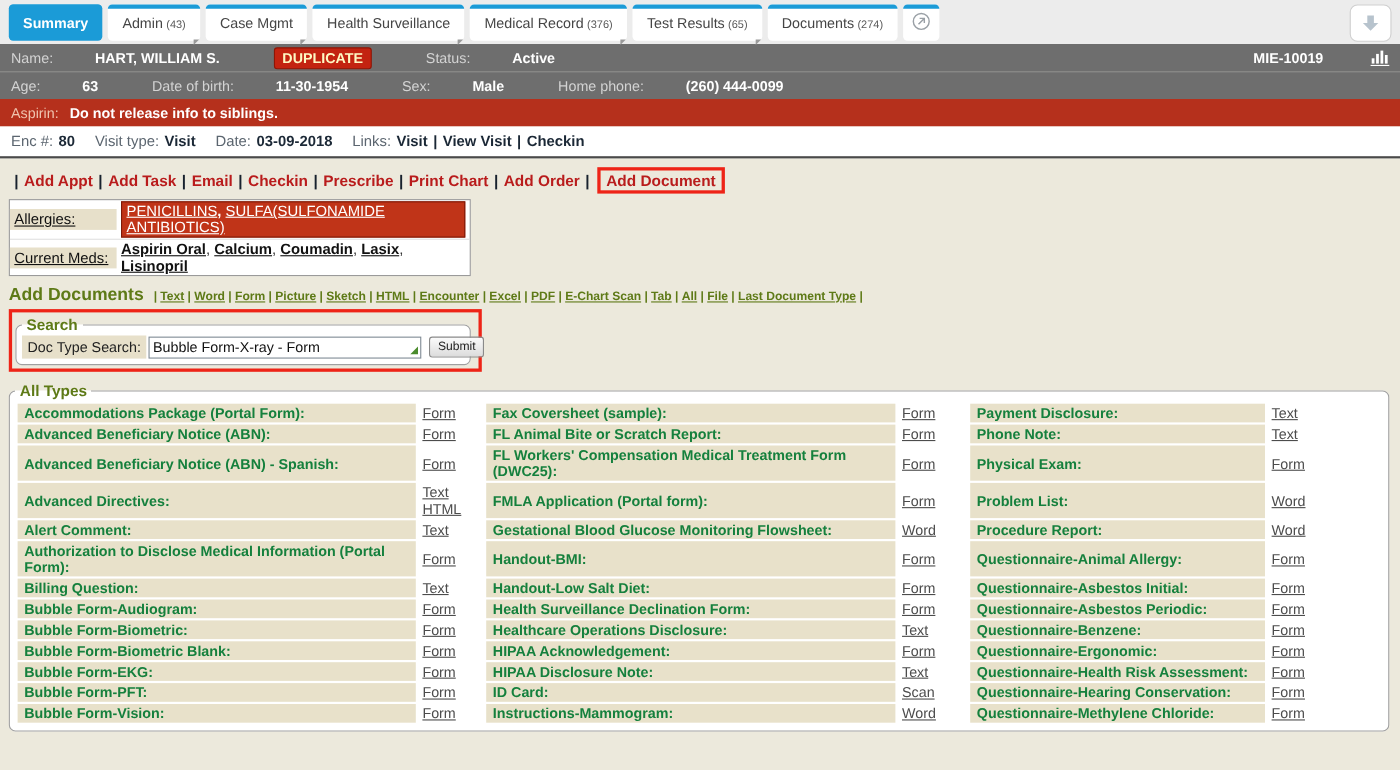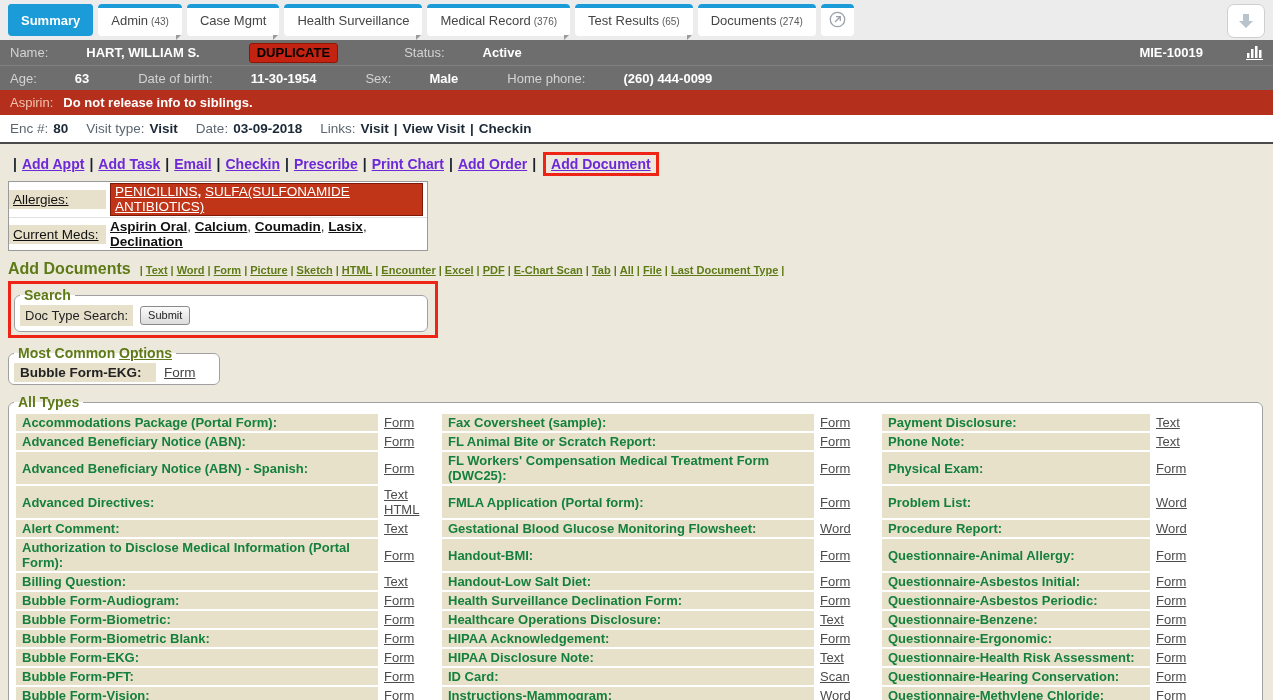--- a/index.html
+++ b/index.html
@@ -45,32 +45,32 @@
   .bar-gray + .bar-gray { border-top:1px solid #818181; }
   .bar-red { height:25px; background:var(--red,#b5301c); }
   .bar-enc { height:29px; background:#fff; border-bottom:2px solid #4a4a4a; font-size:13.5px; }
   .lb { color:#d3d3d3; margin-right:5px; }
   .vl { color:#fff; font-weight:bold; margin-right:16px; }
   .lb-red { color:#efc3ae; margin-right:10px; }
   .lb-enc { color:#5c6670; margin-right:5px; }
   .vl-enc { color:#1b2836; font-weight:bold; margin-right:18px; }
   .grow { flex:1; }
   .dup {
-    background:var(--badge,#c32310); color:#000000; font-weight:bold;
+    background:var(--badge,#c32310); color:#fef9c3; font-weight:bold;
     border:1px solid #8e1505; border-radius:3px; padding:1px 7px 2px;
-    margin-right:33px; cursor:pointer;
+    margin-right:16px; cursor:pointer;
   }
   .chart-icon { margin-left:6px; border-bottom:1px solid #fff; padding-bottom:1px; cursor:pointer; display:inline-flex; }
   a.enc-link { color:#1b2836; font-weight:bold; text-decoration:none; cursor:pointer; }
   .enc-sep { color:#1b2836; font-weight:bold; margin:0 5px; }
 
   
   .content { padding-top:6px; }
   .action-row { margin:2px 0 5px 8px; font-size:14px; }
-  .action-row a { color:#6d28d9; font-weight:bold; text-decoration:underline; cursor:pointer; }
+  .action-row a { color:#b91c1c; font-weight:bold; cursor:pointer; }
   .act-sep { color:#18222e; font-weight:bold; margin:0 5px; }
   .hlbox-inline { display:inline-block; border:3px solid var(--hl,#ee2417); padding:1px 5px; margin-left:2px; }
 
   .allergy-box {
     margin-left:8px; width:420px; background:#fff; border:1px solid #9a9a9a;
     font-size:13.5px;
   }
   .abox-row { display:flex; align-items:center; }
   .abox-row + .abox-row { border-top:1px solid #e0e0e0; }
   .abox-lbl {
@@ -220,52 +220,46 @@
           <a>Allergies:</a>
         </div>
         <div class="abox-val">
           <span class="allergy-pill"><a>PENICILLINS</a><span class="com">, </span><a>SULFA(SULFONAMIDE ANTIBIOTICS)</a></span>
         </div>
       </div>
       <div class="abox-row">
         <div class="abox-lbl">
           <a>Current Meds:</a>
         </div>
-        <div class="abox-val med-links"><a>Aspirin Oral</a><span class="com">, </span><a>Calcium</a><span class="com">, </span><a>Coumadin</a><span class="com">, </span><a>Lasix</a><span class="com">, </span><a>Declination</a></div>
+        <div class="abox-val med-links"><a>Aspirin Oral</a><span class="com">, </span><a>Calcium</a><span class="com">, </span><a>Coumadin</a><span class="com">, </span><a>Lasix</a><span class="com">, </span><a>Lisinopril</a></div>
       </div>
     </div>
 
     
     <div class="adddocs-row">
       <span class="adddocs-title">Add Documents</span>
       <span class="adddocs-links"><span class="doc-sep">|</span><a>Text</a><span class="doc-sep">|</span><a>Word</a><span class="doc-sep">|</span><a>Form</a><span class="doc-sep">|</span><a>Picture</a><span class="doc-sep">|</span><a>Sketch</a><span class="doc-sep">|</span><a>HTML</a><span class="doc-sep">|</span><a>Encounter</a><span class="doc-sep">|</span><a>Excel</a><span class="doc-sep">|</span><a>PDF</a><span class="doc-sep">|</span><a>E-Chart Scan</a><span class="doc-sep">|</span><a>Tab</a><span class="doc-sep">|</span><a>All</a><span class="doc-sep">|</span><a>File</a><span class="doc-sep">|</span><a>Last Document Type</a><span class="doc-sep">|</span></span>
     </div>
 
     
     <div class="search-wrap">
       <fieldset>
         <legend>Search</legend>
         <div class="search-row">
           <span class="search-lbl">Doc Type Search:</span>
+          <span class="input-wrap">
+            <input class="doc-input" type="text" value="Bubble Form-X-ray - Form" style="">
+            <span class="combo-tri"></span>
+          </span>
           <button class="submit-btn">Submit</button>
         </div>
       </fieldset>
     </div>
 
     
-    <fieldset class="mc-fieldset">
-      <legend class="mc-legend">
-        <span>Most Common</span>
-        <a>Options</a>
-      </legend>
-      <div class="mc-row">
-        <span class="mc-lbl">Bubble Form-EKG:</span>
-        <span class="mc-lnk"><a>Form</a></span>
-      </div>
-    </fieldset>
 
     
     <fieldset class="at-fieldset">
       <legend>All Types</legend>
       <table class="doc-table">
         <colgroup>
           <col style="width:362px">
             <col style="width:60px">
           <col style="width:372px">
             <col style="width:64px">

